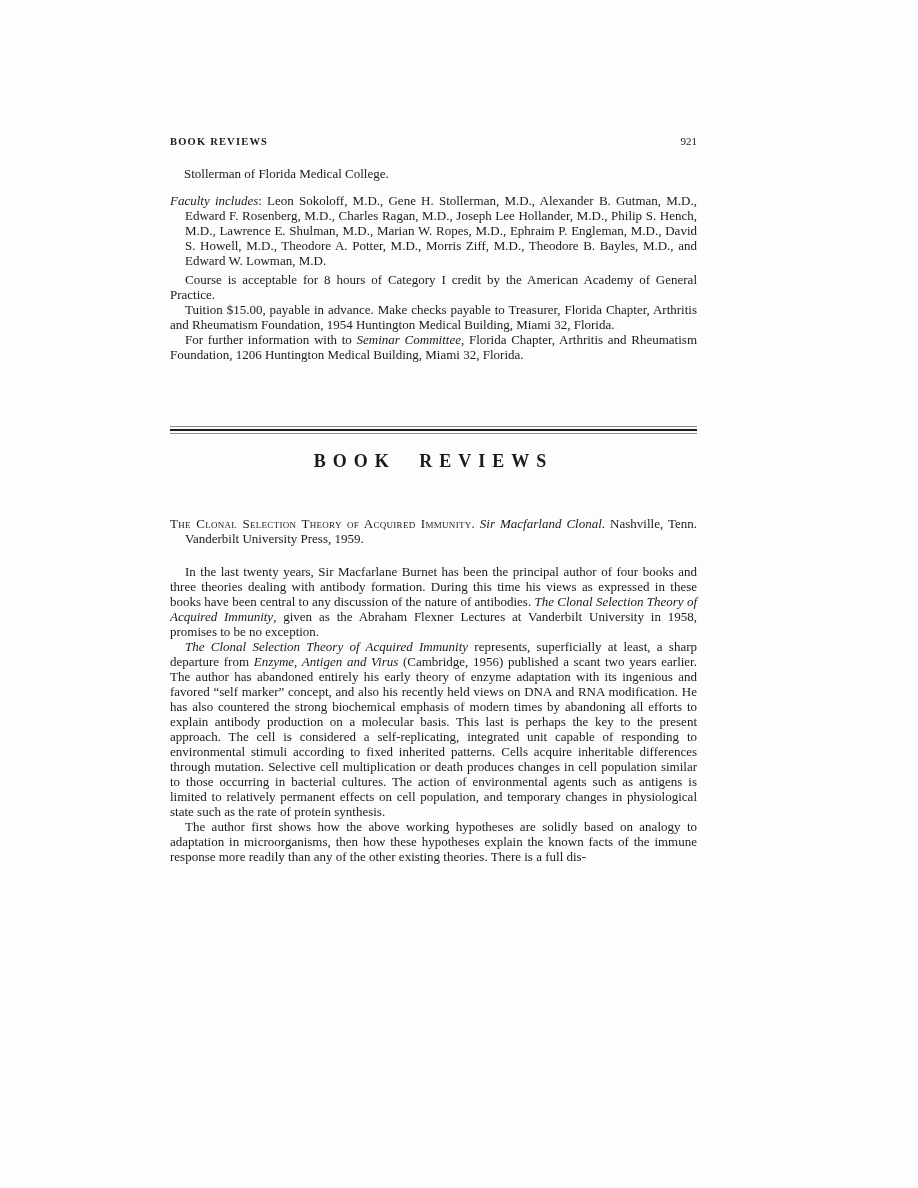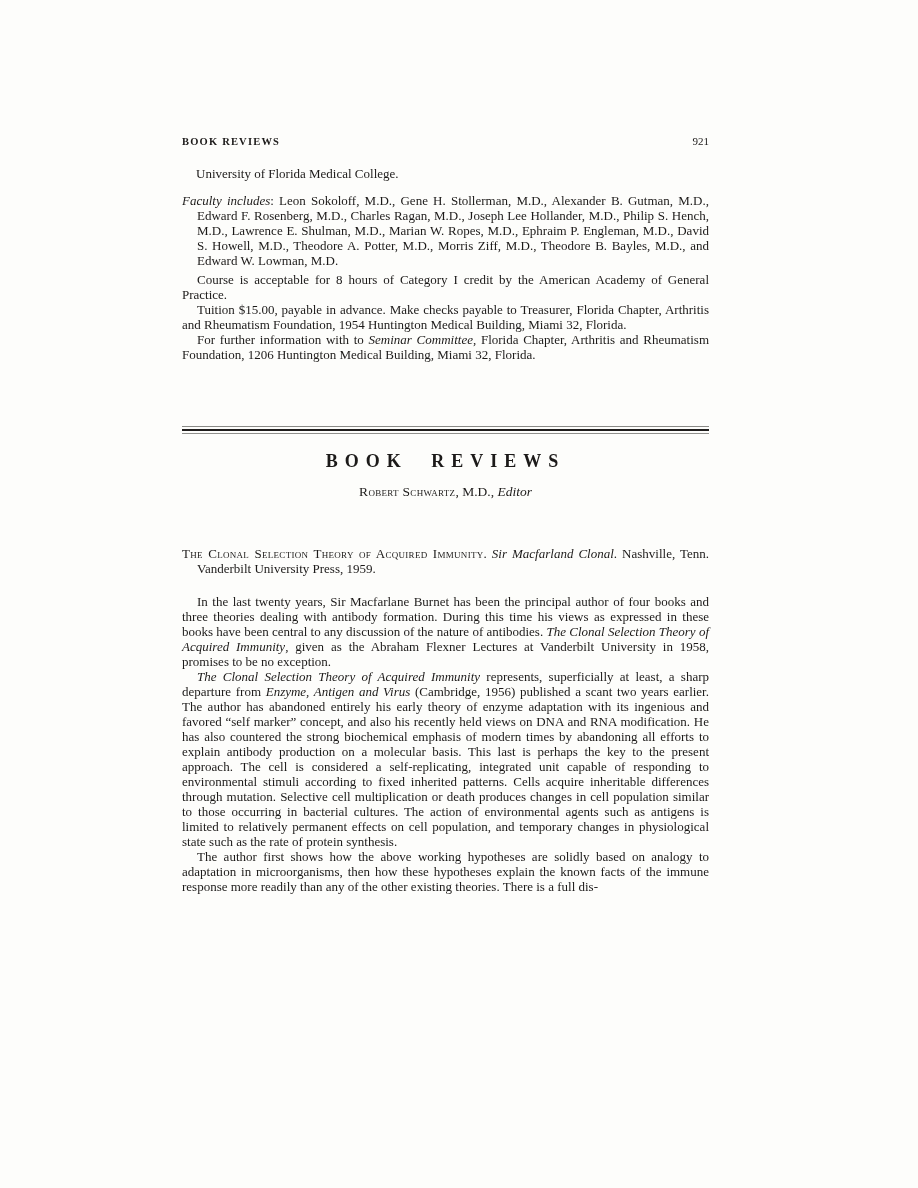--- a/index.html
+++ b/index.html
@@ -11,21 +11,21 @@
     position: relative;
     width: 918px;
     height: 1188px;
     background: #fdfdfb;
     font-family: "Liberation Serif", serif;
     color: #1c1a19;
     overflow: hidden;
   }
   .content {
     position: absolute;
-    left: 182px;
+    left: 170px;
     top: 134px;
     width: 527px;
     font-size: 13px;
     line-height: 15px;
     text-align: justify;
     font-family: Liberation Serif, serif;
   }
   
   .running-header {
     display: flex;
@@ -107,37 +107,36 @@
 
 <div class="page">
   <div class="content">
 
     <div class="running-header">
       <span class="rh-left">BOOK REVIEWS</span>
       <span class="rh-page">921</span>
     </div>
 
     <div class="announce-list">
-      <div class="announce-item"><span>University of Florida Medical College.</span></div>
+      <div class="announce-item"><span>Stollerman of Florida Medical College.</span></div>
     </div>
 
     <div class="faculty-para"><span class="seg-i">Faculty includes</span><span>: Leon Sokoloff, M.D., Gene H. Stollerman, M.D., Alexander B. Gutman, M.D., Edward F. Rosenberg, M.D., Charles Ragan, M.D., Joseph Lee Hollander, M.D., Philip S. Hench, M.D., Lawrence E. Shulman, M.D., Marian W. Ropes, M.D., Ephraim P. Engleman, M.D., David S. Howell, M.D., Theodore A. Potter, M.D., Morris Ziff, M.D., Theodore B. Bayles, M.D., and Edward W. Lowman, M.D.</span></div>
 
     <div class="announce-para"><span>Course is acceptable for 8 hours of Category I credit by the American Academy of General Practice.</span></div>
     <div class="announce-para"><span>Tuition $15.00, payable in advance. Make checks payable to Treasurer, Florida Chapter, Arthritis and Rheumatism Foundation, 1954 Huntington Medical Building, Miami 32, Florida.</span></div>
     <div class="announce-para"><span>For further information with to </span><span class="seg-i">Seminar Committee</span><span>, Florida Chapter, Arthritis and Rheumatism Foundation, 1206 Huntington Medical Building, Miami 32, Florida.</span></div>
 
     <div class="double-rule">
       <div class="rl-a"></div>
         <div class="rl-b"></div>
         <div class="rl-c"></div>
     </div>
 
     <div class="section-title">BOOK REVIEWS</div>
-    <div class="section-byline"><span class="seg-sc">Robert Schwartz</span><span>, M.D., </span><span class="seg-i">Editor</span></div>
 
     <div class="review-citation"><span class="seg-sc">The Clonal Selection Theory of Acquired Immunity</span><span>. </span><span class="seg-i">Sir Macfarland Clonal</span><span>. Nashville, Tenn. Vanderbilt University Press, 1959.</span></div>
 
     <div class="review-para first"><span>In the last twenty years, Sir Macfarlane Burnet has been the principal author of four books and three theories dealing with antibody formation. During this time his views as expressed in these books have been central to any discussion of the nature of antibodies. </span><span class="seg-i">The Clonal Selection Theory of Acquired Immunity</span><span>, given as the Abraham Flexner Lectures at Vanderbilt University in 1958, promises to be no exception.</span></div>
     <div class="review-para"><span class="seg-i">The Clonal Selection Theory of Acquired Immunity</span><span> represents, superficially at least, a sharp departure from </span><span class="seg-i">Enzyme, Antigen and Virus</span><span> (Cambridge, 1956) published a scant two years earlier. The author has abandoned entirely his early theory of enzyme adaptation with its ingenious and favored “self marker” concept, and also his recently held views on DNA and RNA modification. He has also countered the strong biochemical emphasis of modern times by abandoning all efforts to explain antibody production on a molecular basis. This last is perhaps the key to the present approach. The cell is considered a self-replicating, integrated unit capable of responding to environmental stimuli according to fixed inherited patterns. Cells acquire inheritable differences through mutation. Selective cell multiplication or death produces changes in cell population similar to those occurring in bacterial cultures. The action of environmental agents such as antigens is limited to relatively permanent effects on cell population, and temporary changes in physiological state such as the rate of protein synthesis.</span></div>
     <div class="review-para"><span>The author first shows how the above working hypotheses are solidly based on analogy to adaptation in microorganisms, then how these hypotheses explain the known facts of the immune response more readily than any of the other existing theories. There is a full dis-</span></div>
 
   </div>
 </div>
 

